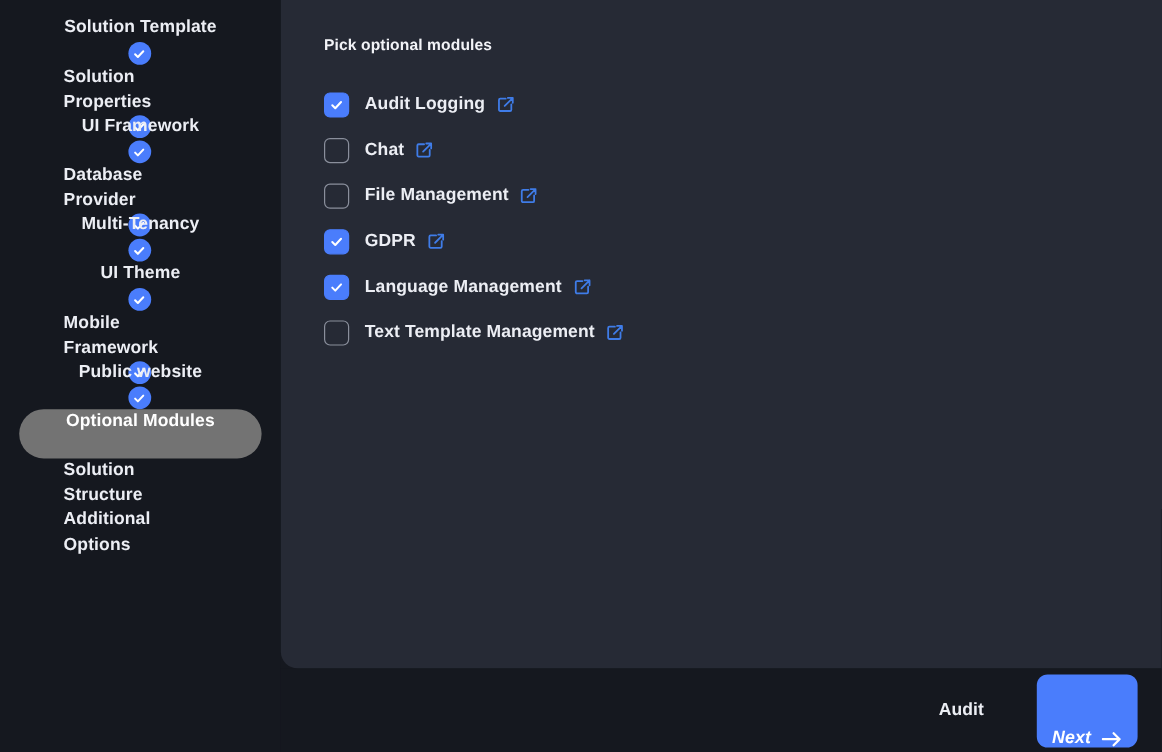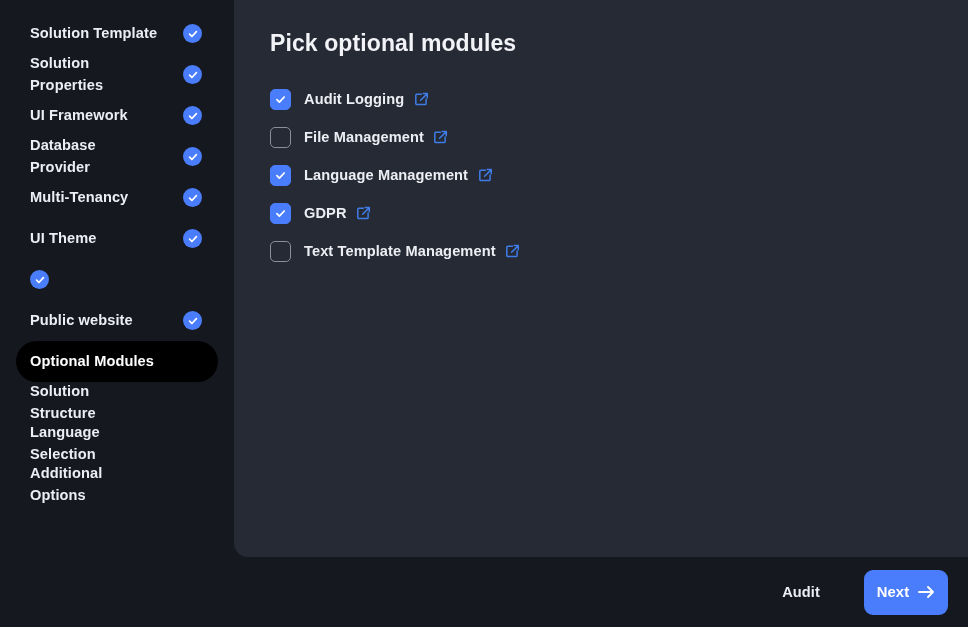--- a/index.html
+++ b/index.html
@@ -37,34 +37,35 @@
   .nav-item {
     position: relative;
     display: flex;
     align-items: center;
     justify-content: space-between;
     height: 41px;
     margin: 0 16px;
     padding: 0 14px 0 14px;
     border-radius: 21px;
     cursor: pointer;
+    flex-direction: column;
   }
   .nav-item.two-line { height: 55px; }
 
   .nav-label {
     font-size: 14.6px;
     font-weight: bold;
     letter-spacing: 0.1px;
     color: #eceef4;
     line-height: 1.45;
     max-width: 128px;
   }
 
   .nav-item.active {
-    background: #000000;
+    background: #737373;
     text-align: right;
   }
   .nav-item.active .nav-label { color: #ffffff; }
 
   .check-circle {
     width: 19px;
     height: 19px;
     border-radius: 50%;
     background: #4a7dfc;
     display: flex;
@@ -84,21 +85,21 @@
     height: 557px;
     background: #262a35;
     border-bottom-left-radius: 14px;
   }
 
   #panel-inner {
     padding: 30px 36px 0 36px;
   }
 
   #panel-title {
-    font-size: 23px;
+    font-size: 13px;
     font-weight: bold;
     color: #f2f3f7;
     letter-spacing: 0.1px;
     margin-bottom: 23px;
   }
 
   .module-list { display: flex; flex-direction: column; }
 
   .module-row {
     display: flex;
@@ -169,27 +170,28 @@
 
   #next-btn {
     background: #4a7dfc;
     border: none;
     border-radius: 9px;
     color: #ffffff;
     font-family: "Liberation Sans", sans-serif;
     font-size: 14.8px;
     font-weight: bold;
     letter-spacing: 0.1px;
-    height: 45px;
+    height: 61px;
     width: 84px;
     display: flex;
-    align-items: center;
+    align-items: flex-end;
     justify-content: center;
     gap: 9px;
     cursor: pointer;
+    font-style: italic;
   }
   #next-btn svg { display: block; }
 </style>
 </head>
 <body>
 
 <div id="app">
 
   <nav id="sidebar">
       <div class="nav-item">
@@ -234,42 +236,40 @@
       </div>
       <div class="nav-item">
         <div class="nav-label">UI Theme</div>
         <span class="check-circle">
           <svg width="12" height="12" viewBox="0 0 12 12" fill="none">
             <path d="M2.6 6.2l2.3 2.3 4.5-4.8" stroke="#ffffff" stroke-width="1.7" stroke-linecap="round" stroke-linejoin="round"></path>
           </svg>
         </span>
       </div>
       <div class="nav-item">
+        <div class="nav-label">Mobile Framework</div>
         <span class="check-circle">
           <svg width="12" height="12" viewBox="0 0 12 12" fill="none">
             <path d="M2.6 6.2l2.3 2.3 4.5-4.8" stroke="#ffffff" stroke-width="1.7" stroke-linecap="round" stroke-linejoin="round"></path>
           </svg>
         </span>
       </div>
       <div class="nav-item">
         <div class="nav-label">Public website</div>
         <span class="check-circle">
           <svg width="12" height="12" viewBox="0 0 12 12" fill="none">
             <path d="M2.6 6.2l2.3 2.3 4.5-4.8" stroke="#ffffff" stroke-width="1.7" stroke-linecap="round" stroke-linejoin="round"></path>
           </svg>
         </span>
       </div>
       <div class="nav-item active">
         <div class="nav-label">Optional Modules</div>
       </div>
       <div class="nav-item">
         <div class="nav-label">Solution Structure</div>
-      </div>
-      <div class="nav-item">
-        <div class="nav-label">Language Selection</div>
       </div>
       <div class="nav-item">
         <div class="nav-label">Additional Options</div>
       </div>
     </nav>
 
   <section id="panel">
     <div id="panel-inner">
       <h1 id="panel-title">Pick optional modules</h1>
       <div class="module-list" id="module-list">
@@ -282,49 +282,59 @@
             <span class="module-label">Audit Logging</span>
             <a class="ext-link">
               <svg width="15" height="15" viewBox="0 0 15 15" fill="none">
                 <path d="M7.4 2.2H2.9A1.1 1.1 0 001.8 3.3v8.1a1.1 1.1 0 001.1 1.1h8.1a1.1 1.1 0 001.1-1.1V6.9" stroke="#3f7ce8" stroke-width="1.5" stroke-linecap="round" stroke-linejoin="round"></path>
                 <path d="M9.2 1.6h4.1v4.1M13.3 1.6L6.6 8.3" stroke="#3f7ce8" stroke-width="1.5" stroke-linecap="round" stroke-linejoin="round"></path>
               </svg>
             </a>
           </div>
           <div class="module-row">
             <span class="cb off"></span>
+            <span class="module-label">Chat</span>
+            <a class="ext-link">
+              <svg width="15" height="15" viewBox="0 0 15 15" fill="none">
+                <path d="M7.4 2.2H2.9A1.1 1.1 0 001.8 3.3v8.1a1.1 1.1 0 001.1 1.1h8.1a1.1 1.1 0 001.1-1.1V6.9" stroke="#3f7ce8" stroke-width="1.5" stroke-linecap="round" stroke-linejoin="round"></path>
+                <path d="M9.2 1.6h4.1v4.1M13.3 1.6L6.6 8.3" stroke="#3f7ce8" stroke-width="1.5" stroke-linecap="round" stroke-linejoin="round"></path>
+              </svg>
+            </a>
+          </div>
+          <div class="module-row">
+            <span class="cb off"></span>
             <span class="module-label">File Management</span>
             <a class="ext-link">
               <svg width="15" height="15" viewBox="0 0 15 15" fill="none">
                 <path d="M7.4 2.2H2.9A1.1 1.1 0 001.8 3.3v8.1a1.1 1.1 0 001.1 1.1h8.1a1.1 1.1 0 001.1-1.1V6.9" stroke="#3f7ce8" stroke-width="1.5" stroke-linecap="round" stroke-linejoin="round"></path>
                 <path d="M9.2 1.6h4.1v4.1M13.3 1.6L6.6 8.3" stroke="#3f7ce8" stroke-width="1.5" stroke-linecap="round" stroke-linejoin="round"></path>
               </svg>
             </a>
           </div>
           <div class="module-row">
             <span class="cb on">
               <svg width="13" height="13" viewBox="0 0 13 13" fill="none">
                 <path d="M2.9 6.7l2.5 2.5 4.8-5.2" stroke="#ffffff" stroke-width="1.7" stroke-linecap="round" stroke-linejoin="round"></path>
               </svg>
             </span>
-            <span class="module-label">Language Management</span>
+            <span class="module-label">GDPR</span>
             <a class="ext-link">
               <svg width="15" height="15" viewBox="0 0 15 15" fill="none">
                 <path d="M7.4 2.2H2.9A1.1 1.1 0 001.8 3.3v8.1a1.1 1.1 0 001.1 1.1h8.1a1.1 1.1 0 001.1-1.1V6.9" stroke="#3f7ce8" stroke-width="1.5" stroke-linecap="round" stroke-linejoin="round"></path>
                 <path d="M9.2 1.6h4.1v4.1M13.3 1.6L6.6 8.3" stroke="#3f7ce8" stroke-width="1.5" stroke-linecap="round" stroke-linejoin="round"></path>
               </svg>
             </a>
           </div>
           <div class="module-row">
             <span class="cb on">
               <svg width="13" height="13" viewBox="0 0 13 13" fill="none">
                 <path d="M2.9 6.7l2.5 2.5 4.8-5.2" stroke="#ffffff" stroke-width="1.7" stroke-linecap="round" stroke-linejoin="round"></path>
               </svg>
             </span>
-            <span class="module-label">GDPR</span>
+            <span class="module-label">Language Management</span>
             <a class="ext-link">
               <svg width="15" height="15" viewBox="0 0 15 15" fill="none">
                 <path d="M7.4 2.2H2.9A1.1 1.1 0 001.8 3.3v8.1a1.1 1.1 0 001.1 1.1h8.1a1.1 1.1 0 001.1-1.1V6.9" stroke="#3f7ce8" stroke-width="1.5" stroke-linecap="round" stroke-linejoin="round"></path>
                 <path d="M9.2 1.6h4.1v4.1M13.3 1.6L6.6 8.3" stroke="#3f7ce8" stroke-width="1.5" stroke-linecap="round" stroke-linejoin="round"></path>
               </svg>
             </a>
           </div>
           <div class="module-row">
             <span class="cb off"></span>
             <span class="module-label">Text Template Management</span>

